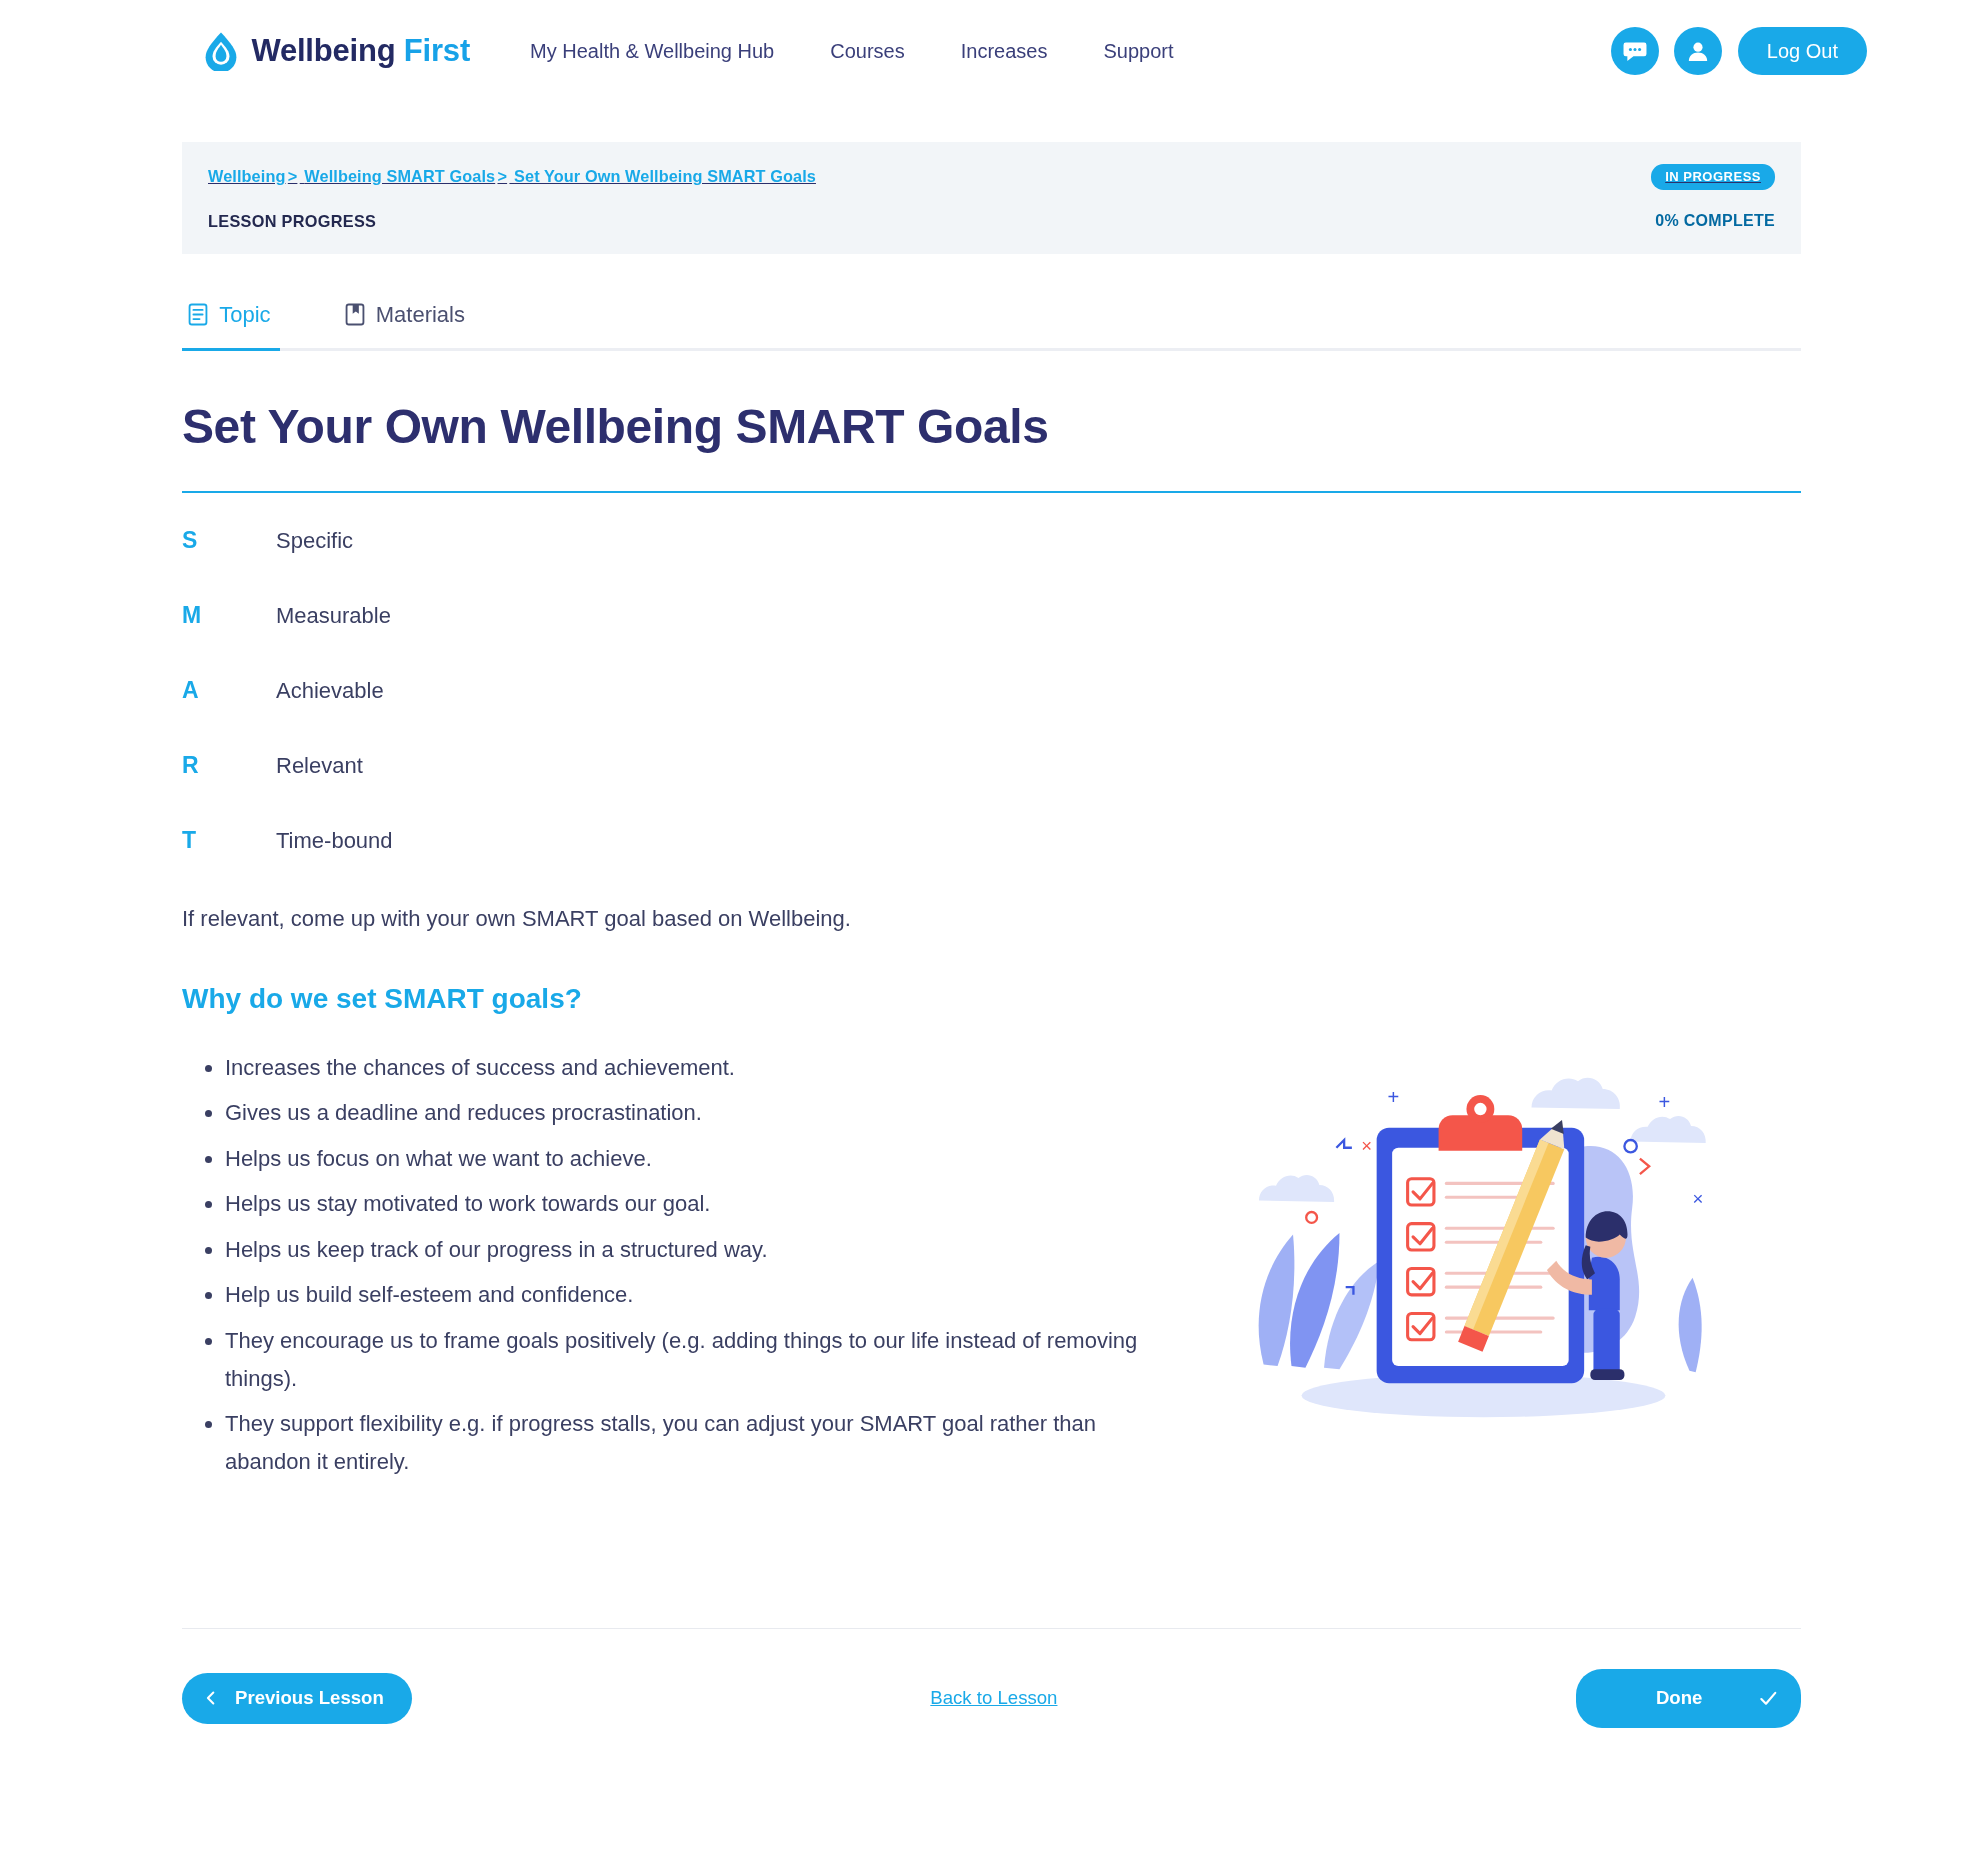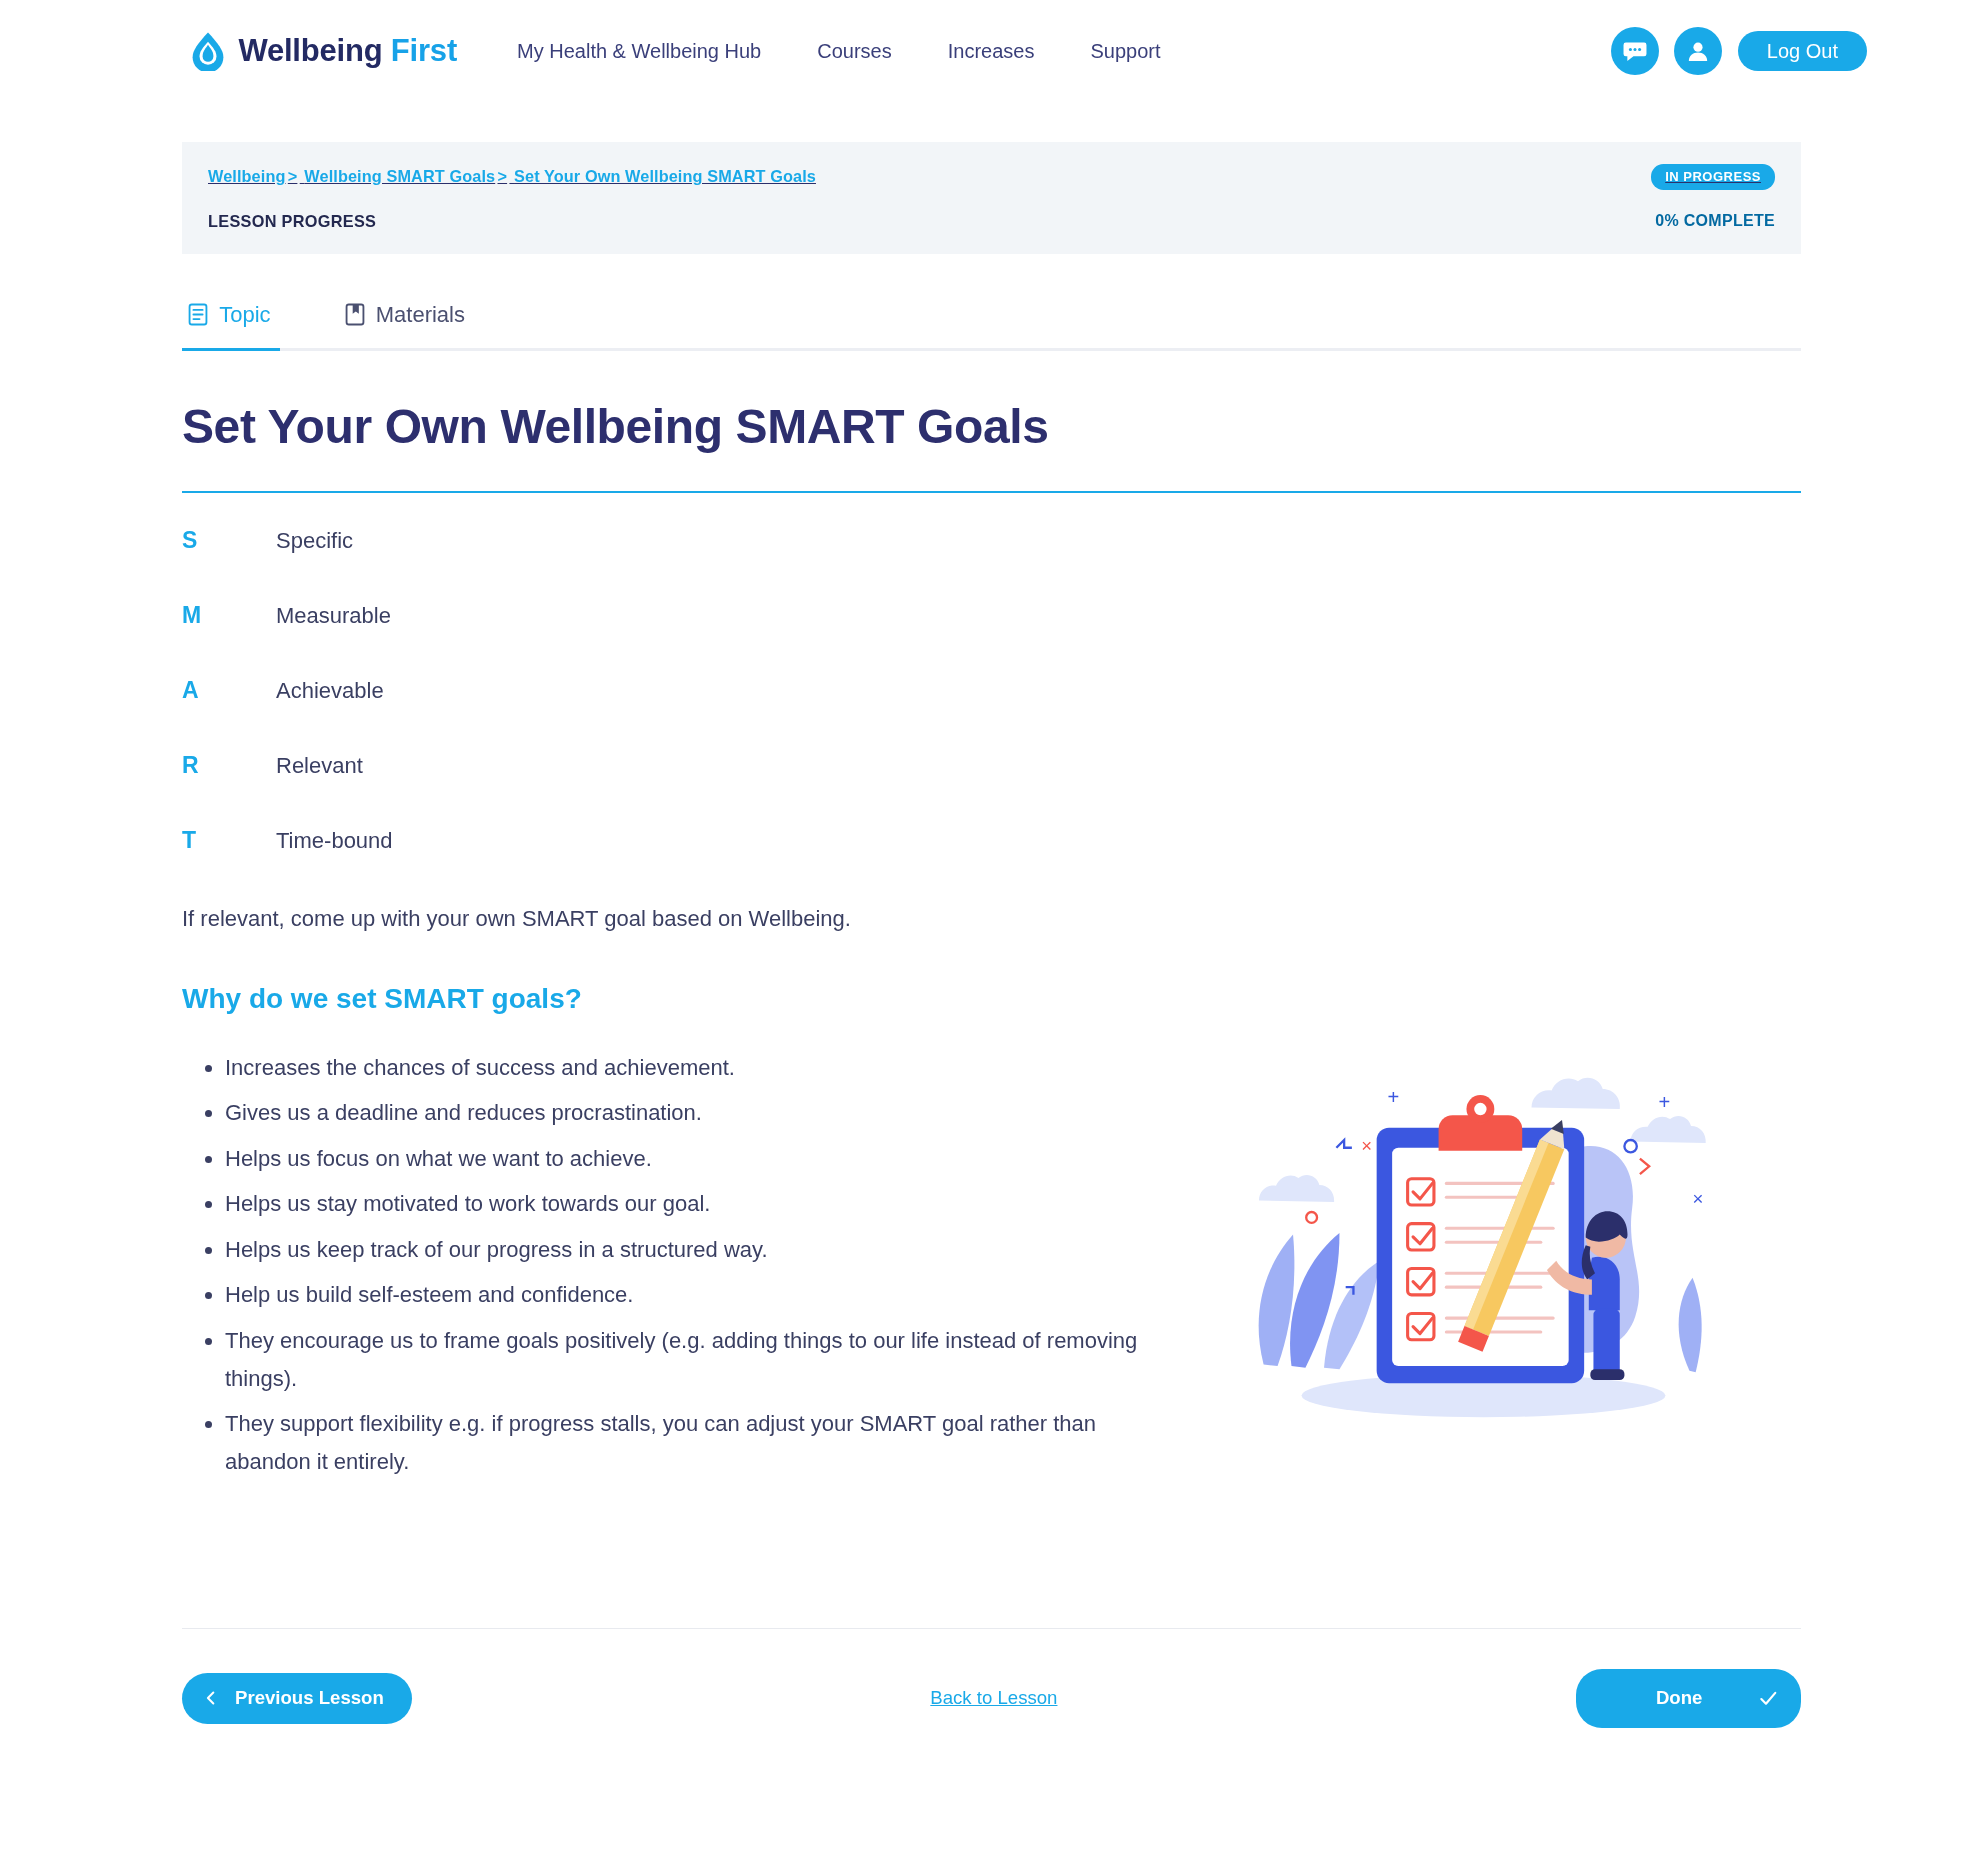--- a/index.html
+++ b/index.html
@@ -16,20 +16,21 @@
     -webkit-font-smoothing: antialiased;
   }
 
   
   .site-header {
     height: 94px;
     display: flex;
     align-items: center;
     padding: 8px 116px 0 190px;
     background: #ffffff;
+    margin-left: 13px;
   }
   .brand {
     display: flex;
     align-items: center;
     gap: 12.4px;
     margin-right: 60px;
     text-decoration: none;
   }
   .brand-mark { width: 36px; height: 40px; flex: 0 0 auto; }
   .brand-text {
@@ -71,21 +72,21 @@
     justify-content: center;
     color: #fff;
     border: none;
     cursor: pointer;
   }
   .logout-btn {
     background: #19a9e8;
     color: #ffffff;
     border: none;
     border-radius: 26px;
-    height: 40px;
+    height: 48px;
     padding: 0 29px;
     font-size: 20px;
     font-family: inherit;
     cursor: pointer;
     white-space: nowrap;
   }
 
   
   .wrap {
     width: 1619px;

